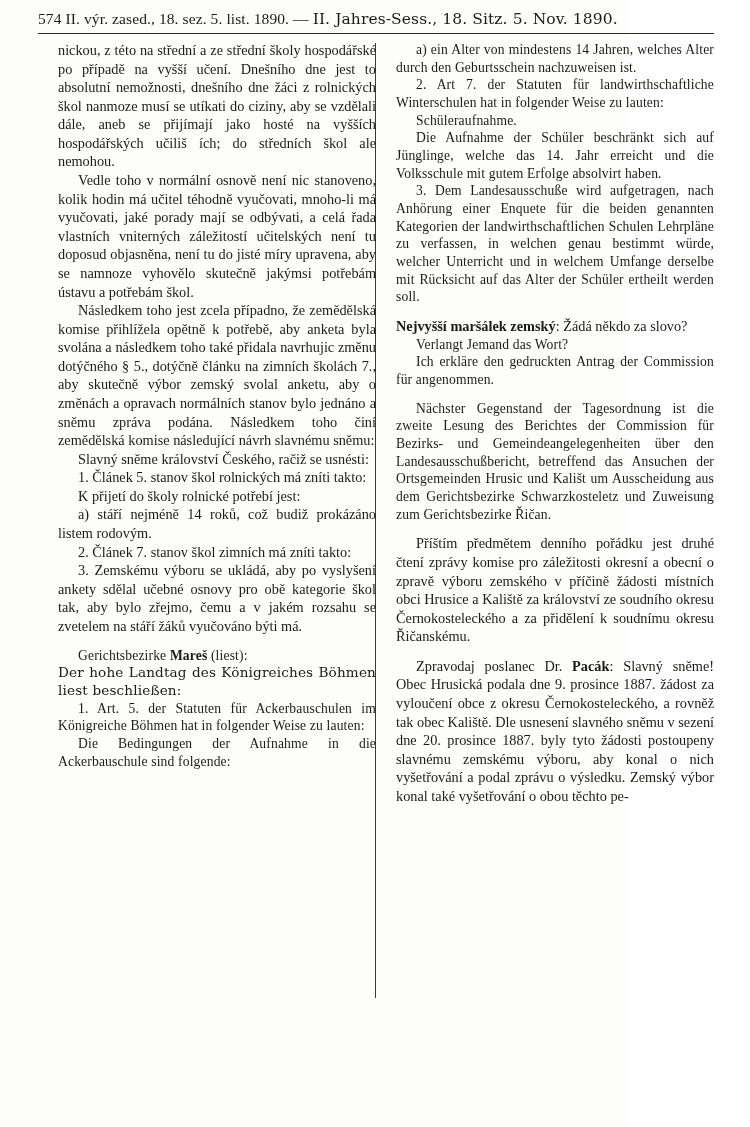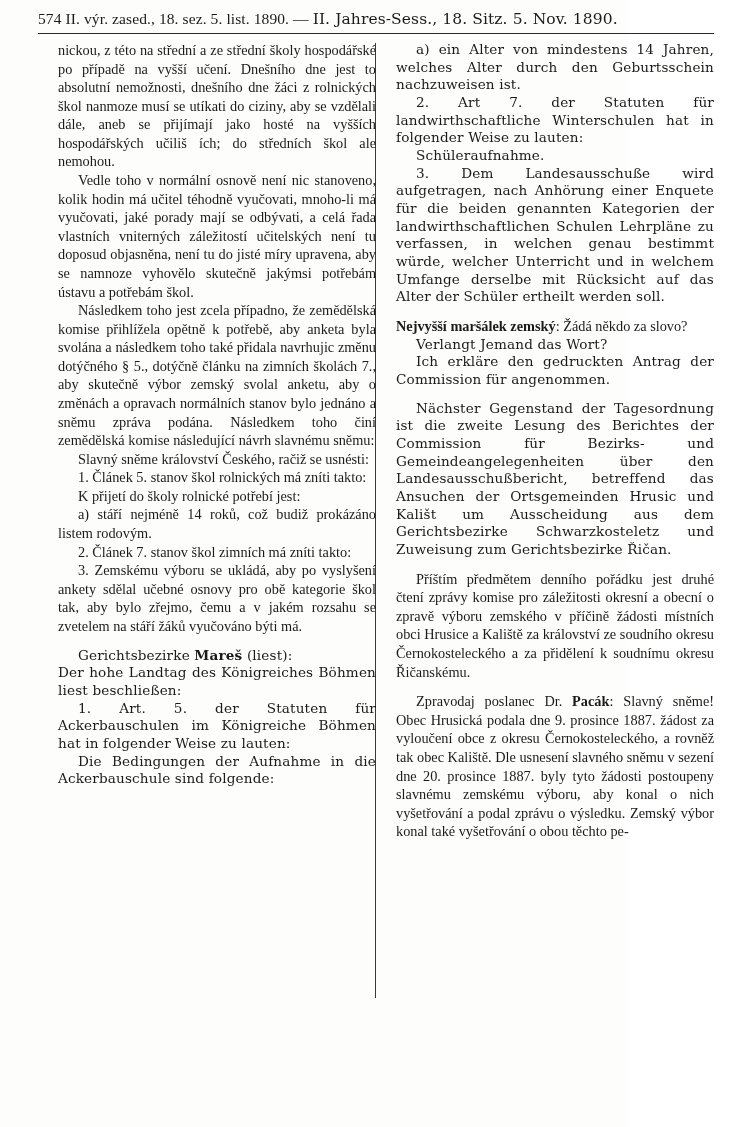--- a/index.html
+++ b/index.html
@@ -72,21 +72,21 @@
     background: #3a3a33;
   }
   p {
     margin: 0 0 0 0;
     font-size: 14.3px;
     line-height: 1.30;
     text-align: justify;
     text-justify: inter-word;
     hyphens: manual;
   }
-  p.ind { text-indent: 20px; }
+  p.ind { text-indent: 20px; font-family: Liberation Serif, serif; }
   p.noind { text-indent: 0; }
   .fr {
     font-family: "DejaVu Serif", serif;
     font-size: 13.6px;
     line-height: 1.30;
     letter-spacing: 0.15px;
   }
   .fr.ind { text-indent: 20px; }
   .gap-lg { height: 11px; }
   b.spk {
@@ -127,20 +127,21 @@
       </p>
       <p class="fr noind">Der hohe Landtag des Königreiches Böhmen liest beschließen:</p>
       <p class="fr ind">1. Art. 5. der Statuten für Ackerbauschulen im Königreiche Böhmen hat in folgender Weise zu lauten:</p>
       <p class="fr ind">Die Bedingungen der Aufnahme in die Ackerbauschule sind folgende:</p>
     </div>
 
     <div class="col col-right">
       <p class="fr ind">a) ein Alter von mindestens 14 Jahren, welches Alter durch den Geburtsschein nachzuweisen ist.</p>
       <p class="fr ind">2. Art 7. der Statuten für landwirthschaftliche Winterschulen hat in folgender Weise zu lauten:</p>
       <p class="fr ind">Schüleraufnahme.</p>
+      <p class="fr ind">Die Aufnahme der Schüler beschränkt sich auf Jünglinge, welche das 14. Jahr erreicht und die Volksschule mit gutem Erfolge absolvirt haben.</p>
       <p class="fr ind">3. Dem Landesausschuße wird aufgetragen, nach Anhörung einer Enquete für die beiden genannten Kategorien der landwirthschaftlichen Schulen Lehrpläne zu verfassen, in welchen genau bestimmt würde, welcher Unterricht und in welchem Umfange derselbe mit Rücksicht auf das Alter der Schüler ertheilt werden soll.</p>
 
       <div class="gap-lg"></div>
 
       <p class="noind">
         <b class="spk">Nejvyšší maršálek zemský</b><span>:</span>
         <span>Žádá někdo za slovo?</span>
       </p>
       <p class="fr ind">Verlangt Jemand das Wort?</p>
       <p class="fr ind">Ich erkläre den gedruckten Antrag der Commission für angenommen.</p>

